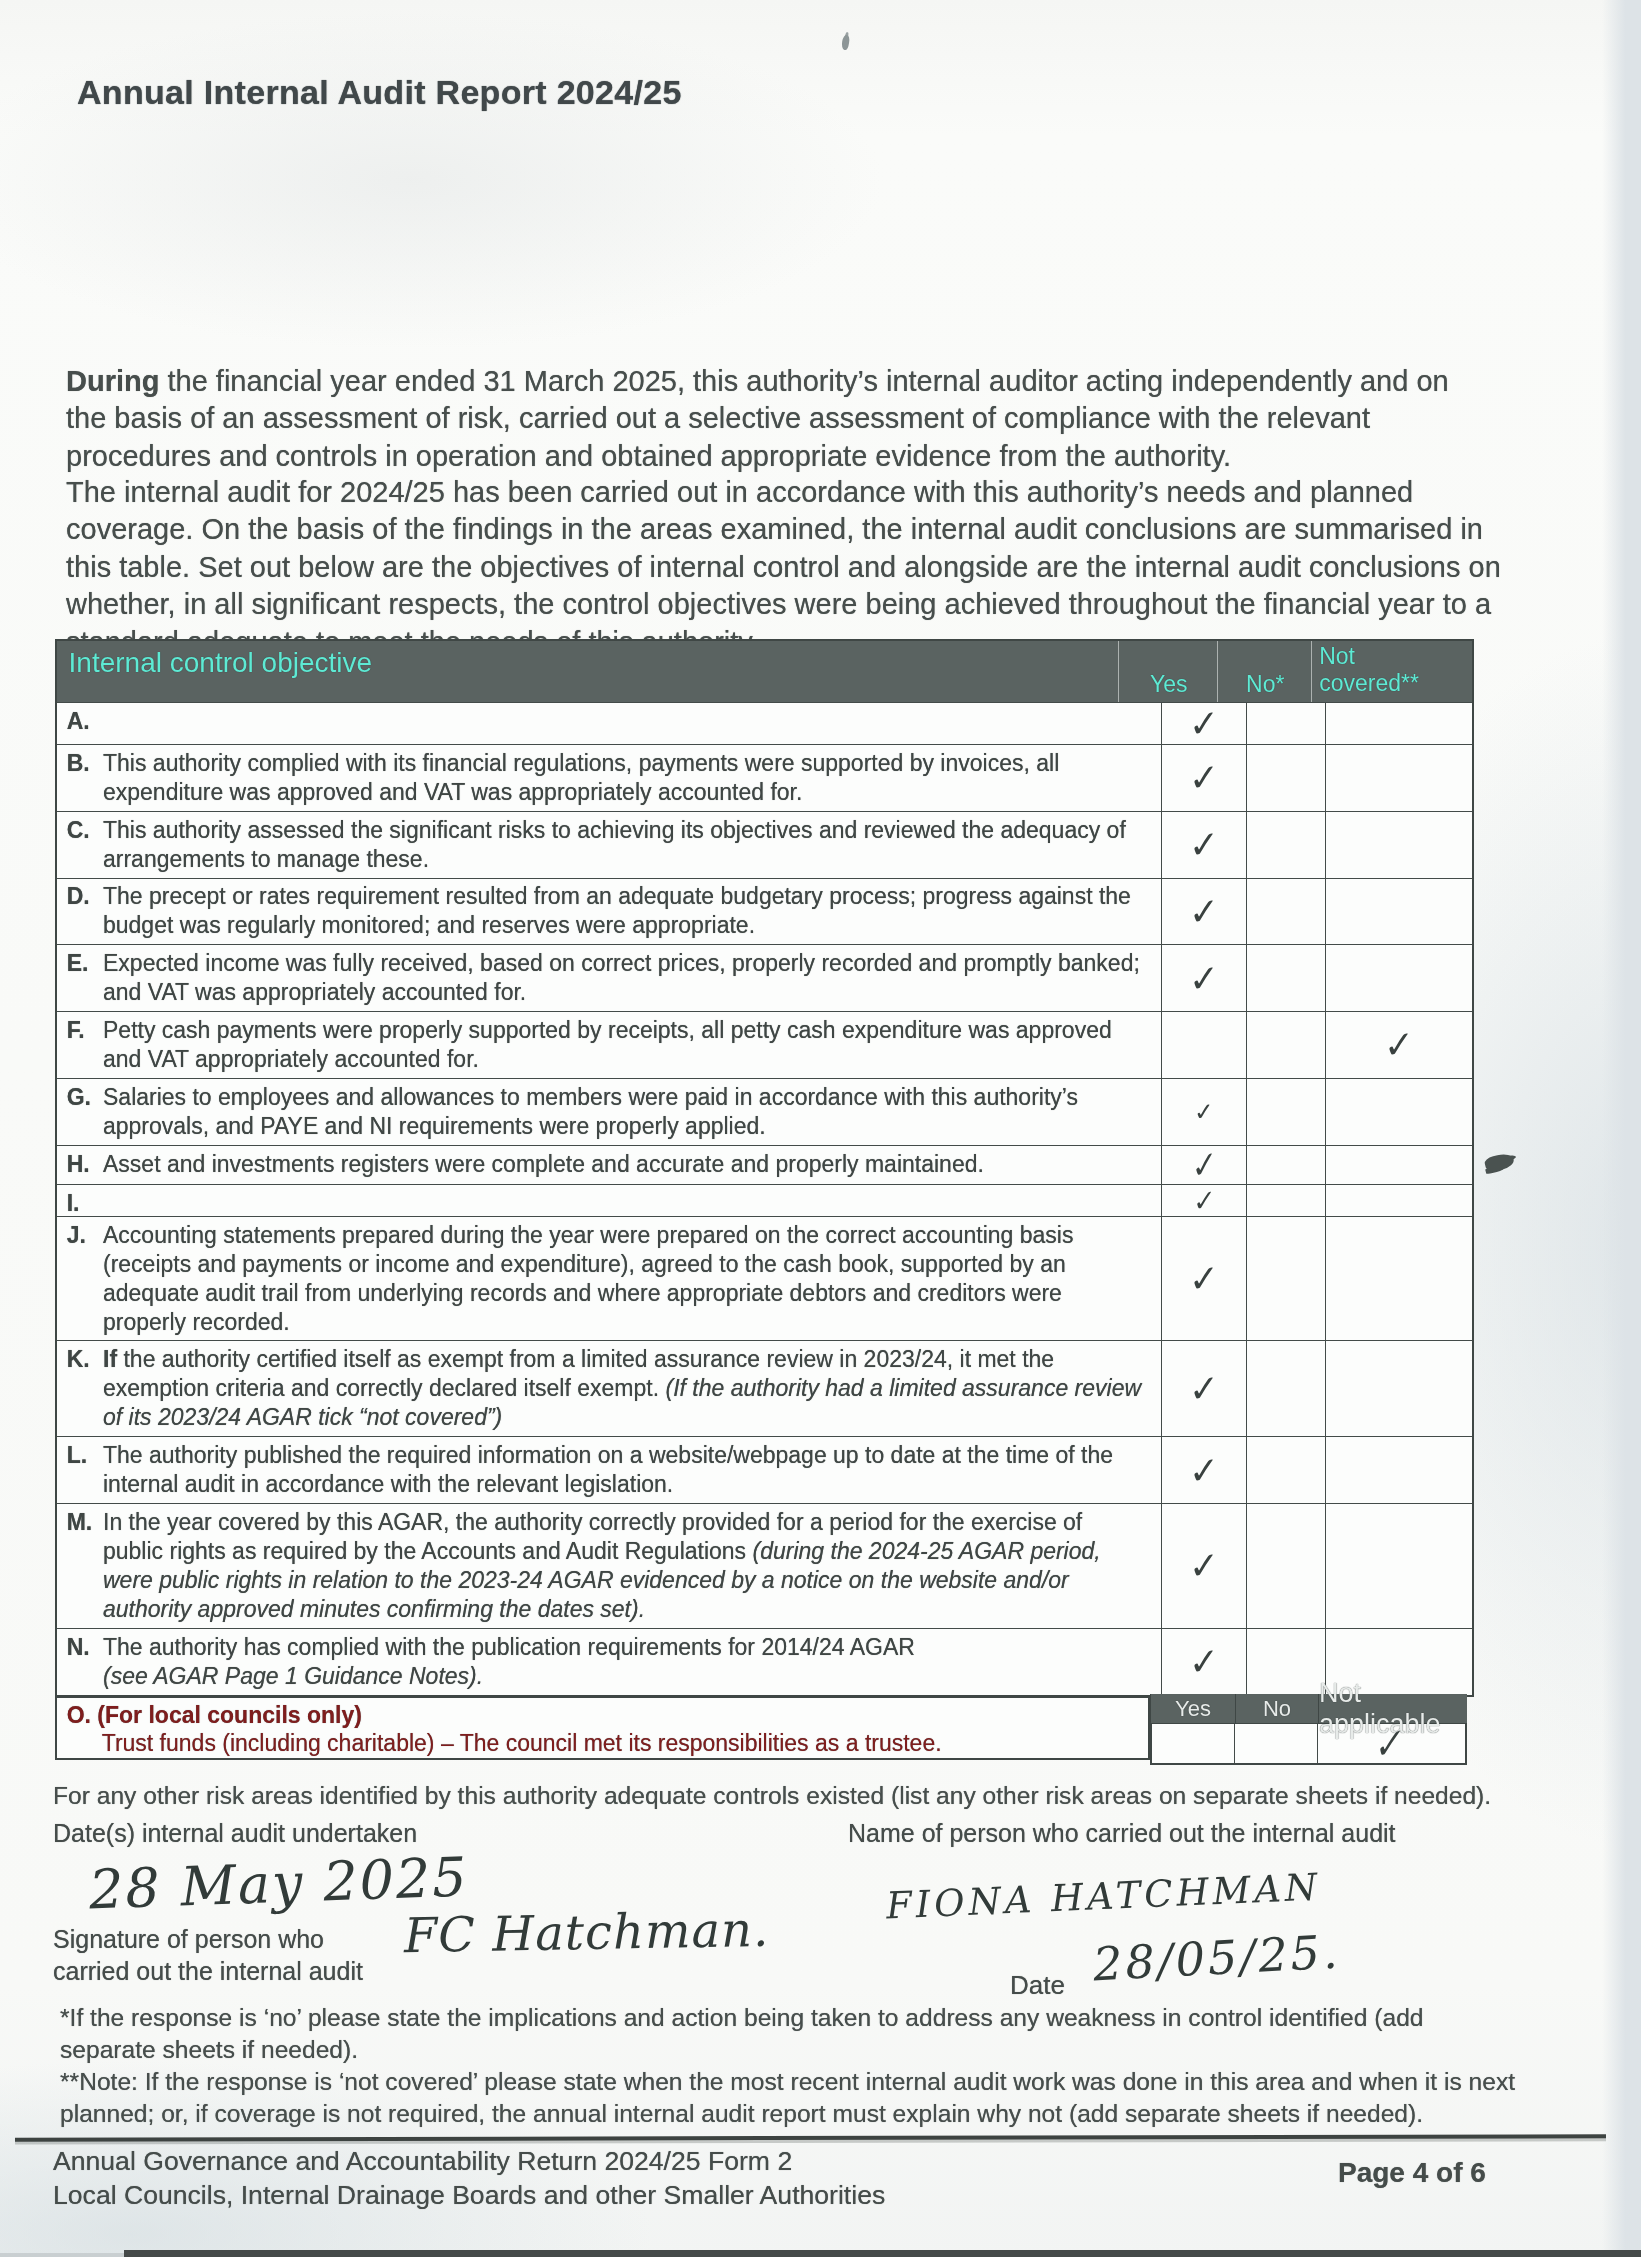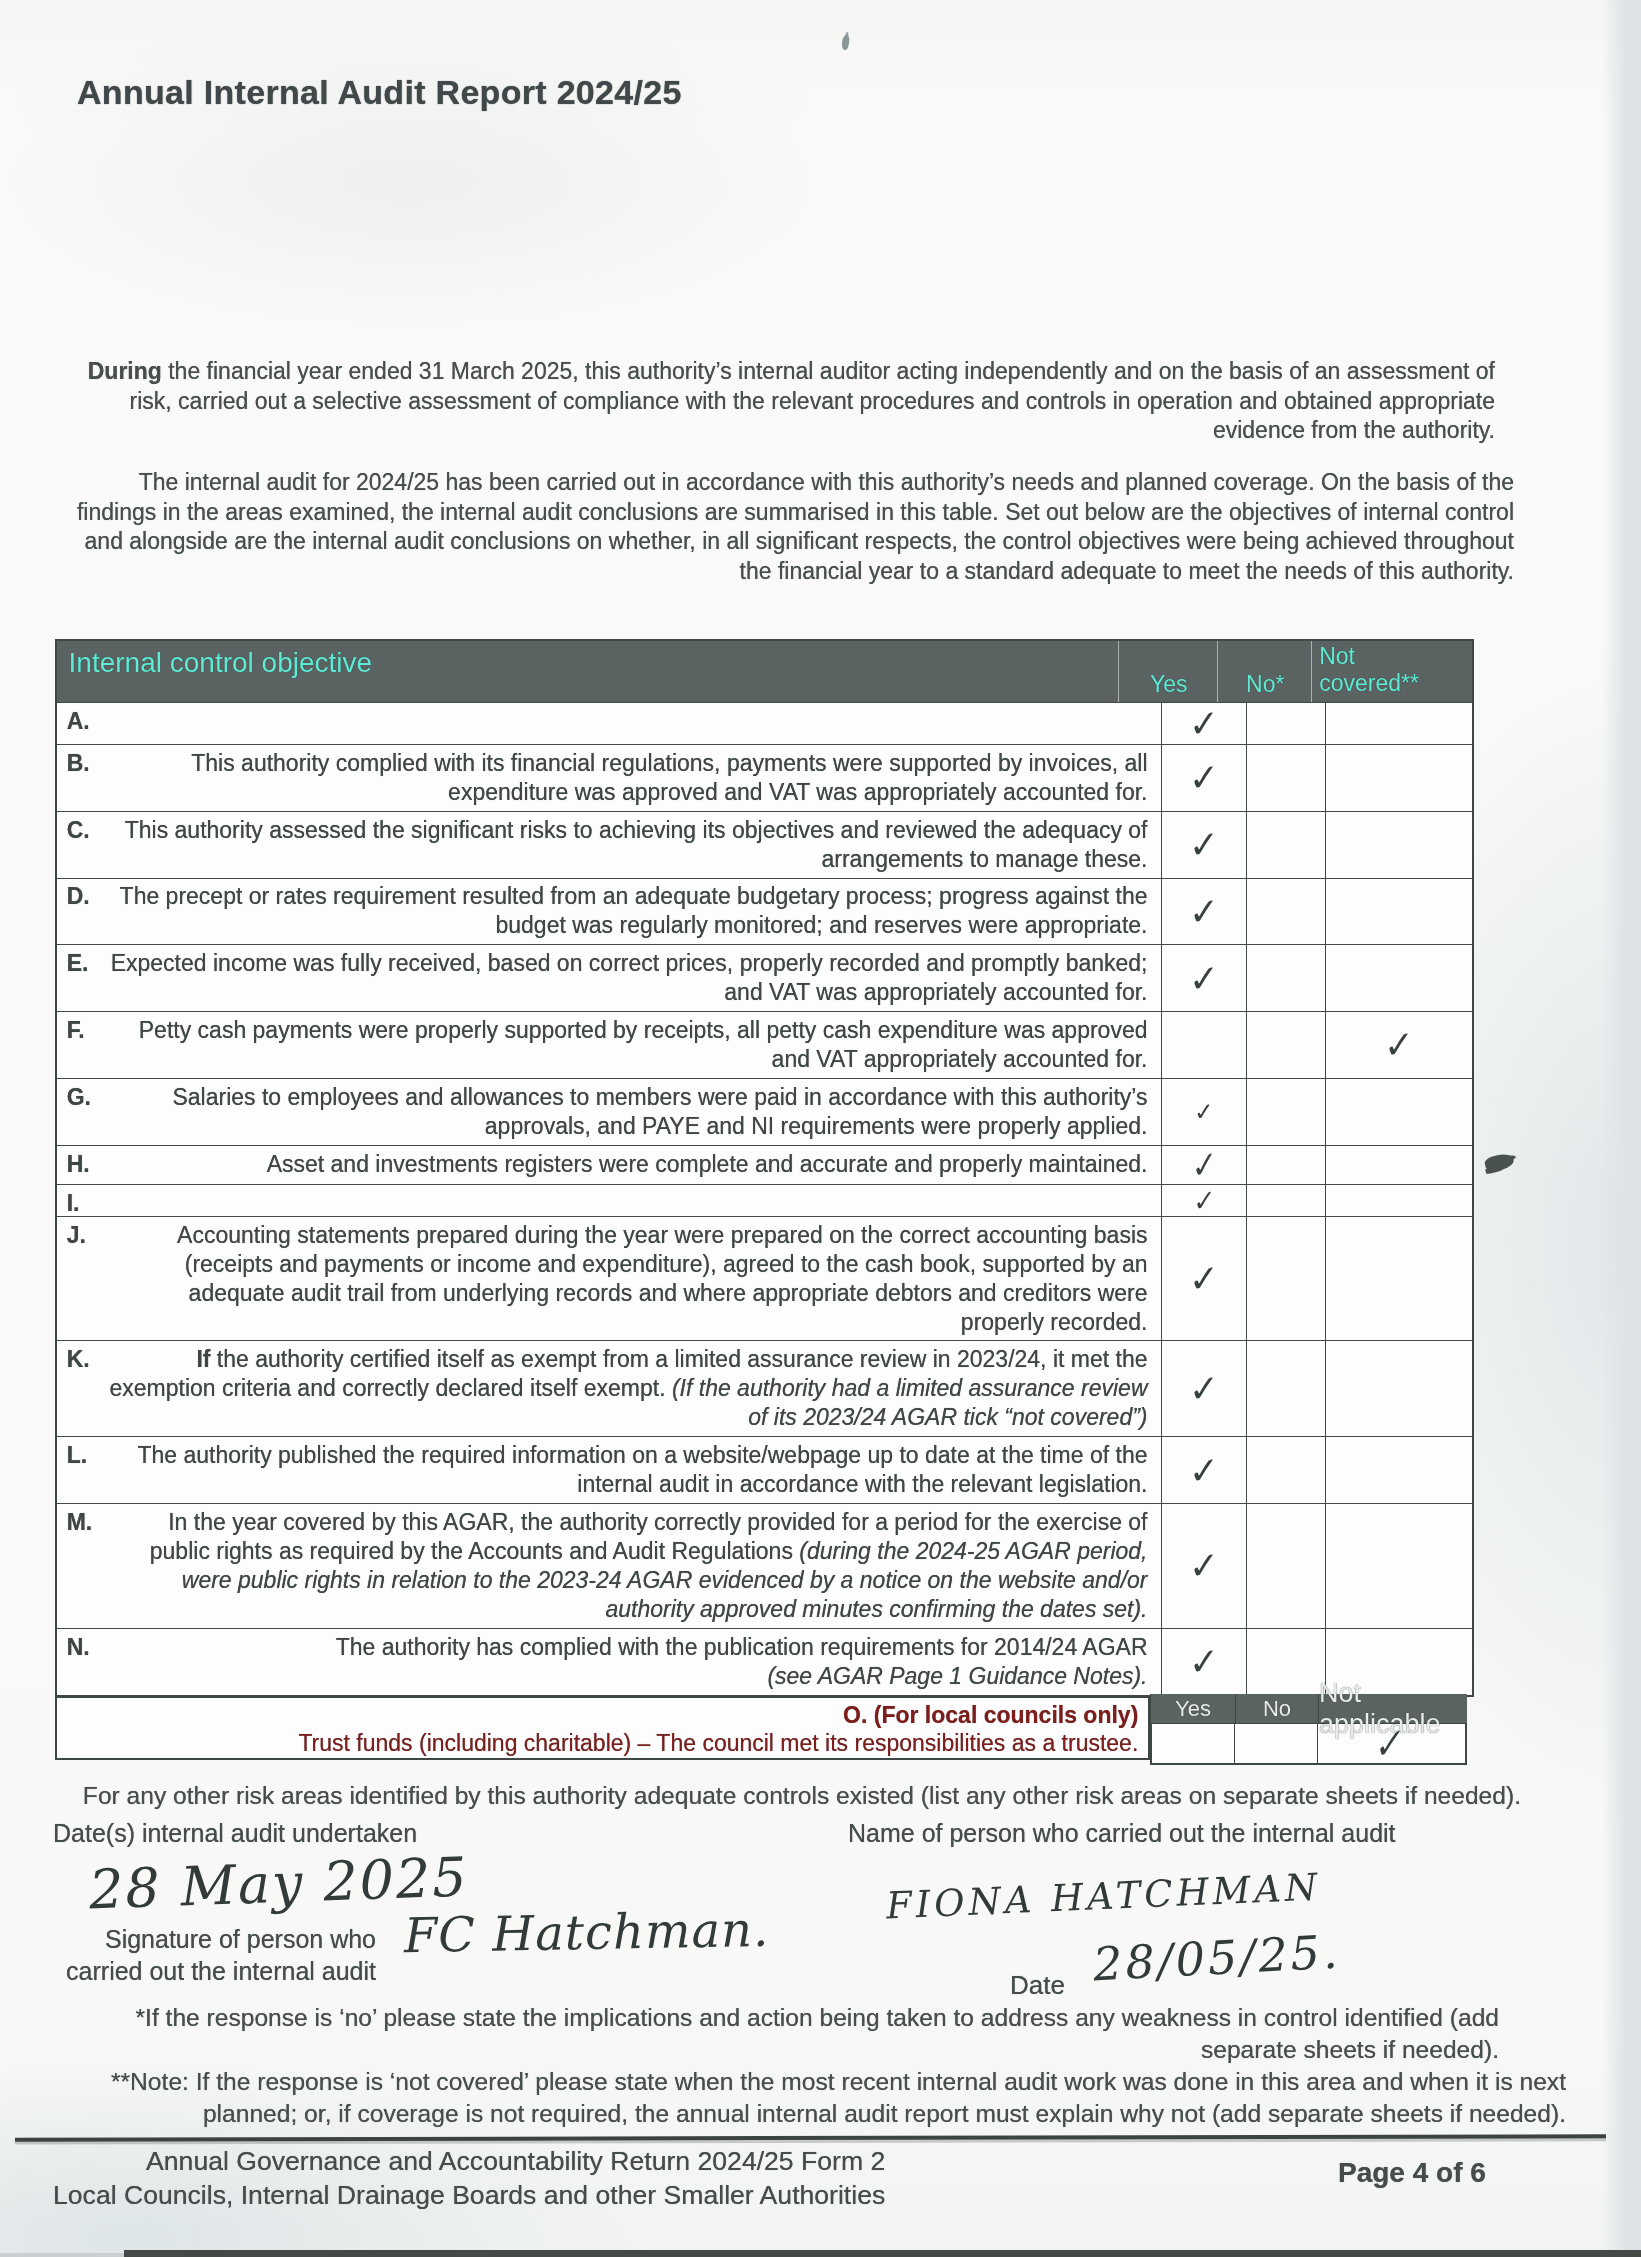--- a/index.html
+++ b/index.html
@@ -7,31 +7,31 @@
   .page{
     position:relative;width:1641px;height:2257px;
     background:
       radial-gradient(869px 290px at 8% 99%, rgba(205,216,221,.55), rgba(205,216,221,0) 60%),
       radial-gradient(483px 869px at 100% 55%, rgba(206,216,222,.6), rgba(206,216,222,0) 70%),
       radial-gradient(676px 241px at 25% 8%, rgba(225,228,228,.5), rgba(225,228,228,0) 70%),
       linear-gradient(180deg,#f5f6f4 0%, #fafbf9 6%, #f8f9f7 88%, #f2f4f3 100%);
     font-family:"Liberation Sans", sans-serif;
     color:#454c4a;
   }
-  .print{ text-shadow:0 0 0.7px rgba(72,80,78,.85);text-align:right; }
+  .print{ text-shadow:0 0 0.7px rgba(72,80,78,.85); }
   
   .edge-right{position:absolute;right:0;top:0;width:39px;height:2257px;background:linear-gradient(90deg,rgba(222,228,231,0),#dde3e7 60%);}
   .edge-bottom{position:absolute;left:124px;right:0;bottom:0;height:6.8px;background:#454a49;}
   .edge-bottom-l{position:absolute;left:0;bottom:0;width:124px;height:3.9px;background:#c9cfd1;}
   .ink-blot{position:absolute;left:1485px;top:1155px;width:29px;height:15.4px;background:#4a5250;border-radius:40% 60% 55% 45%;transform:rotate(-14deg);box-shadow:-5.8px 5.8px 0 -4.8px #4a5250, 7.7px -1.9px 0 -4.8px #4a5250;}
   .top-speck{position:absolute;left:842px;top:35px;width:6.8px;height:15.4px;background:#8d9697;border-radius:50% 50% 40% 60%;transform:rotate(10deg);box-shadow:0 -4.8px 0 -1.9px #9aa2a3;}
 
   .title{position:absolute;left:77px;top:73px;font-size:34px;font-weight:bold;color:#41484a;letter-spacing:0.3px;text-shadow:0 0 1.1px #565e60;}
 
-  .para{position:absolute;font-size:23px;line-height:1.29;color:#474e4c;}
+  .para{position:absolute;font-size:29px;line-height:1.29;color:#474e4c;}
   .p1{left:66px;top:334px;width:1429px;}
   .p2{left:66px;top:445px;width:1448px;}
   .para b{font-weight:bold;}
 
   
   .itable{position:absolute;left:55px;top:639px;width:1415px;border:2.9px solid #3f4745;background:#fcfdfc;}
   .thead{display:flex;background:#5a6361;color:#5eead4;min-height:57px;}
   .thead .h-obj{flex:1;font-size:28px;padding:5.8px 9.7px 0 11.6px;text-shadow:0 0 1px #2e3434;}
   .hcell{display:flex;font-size:23px;padding:1.9px 5.8px 3.9px 7.7px;border-left:1px solid rgba(240,244,242,.55);text-shadow:0 0 1px #2e3434;}
   .h-yes{width:85px;align-items:flex-end;justify-content:center;}

